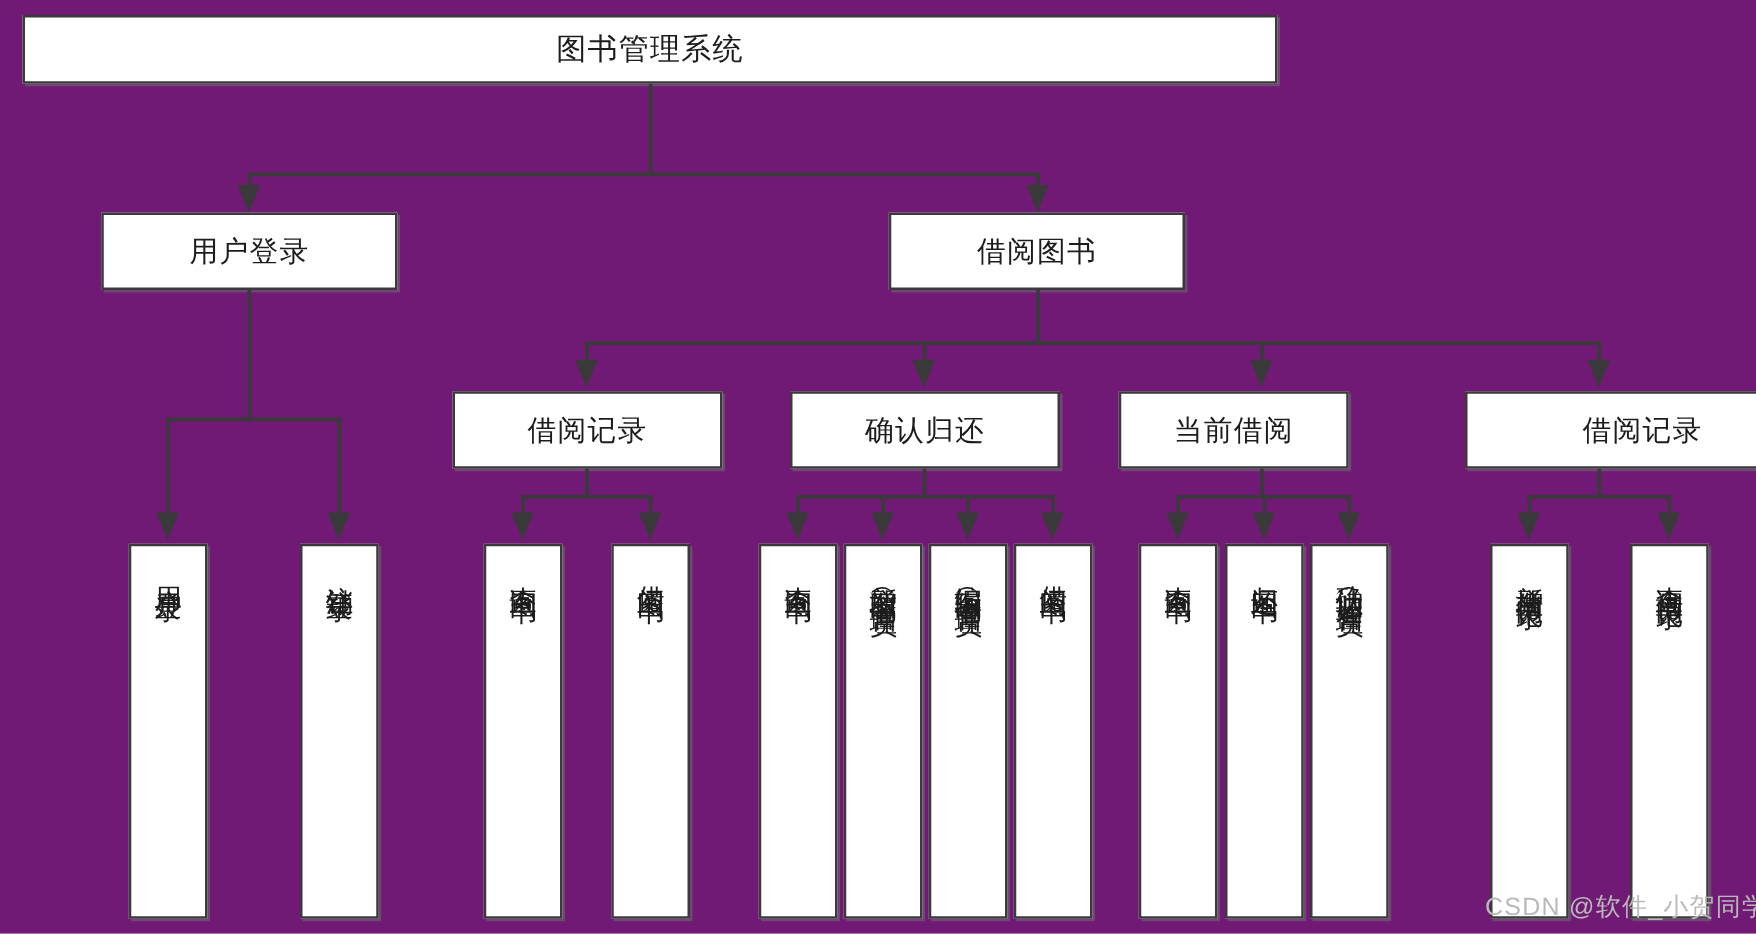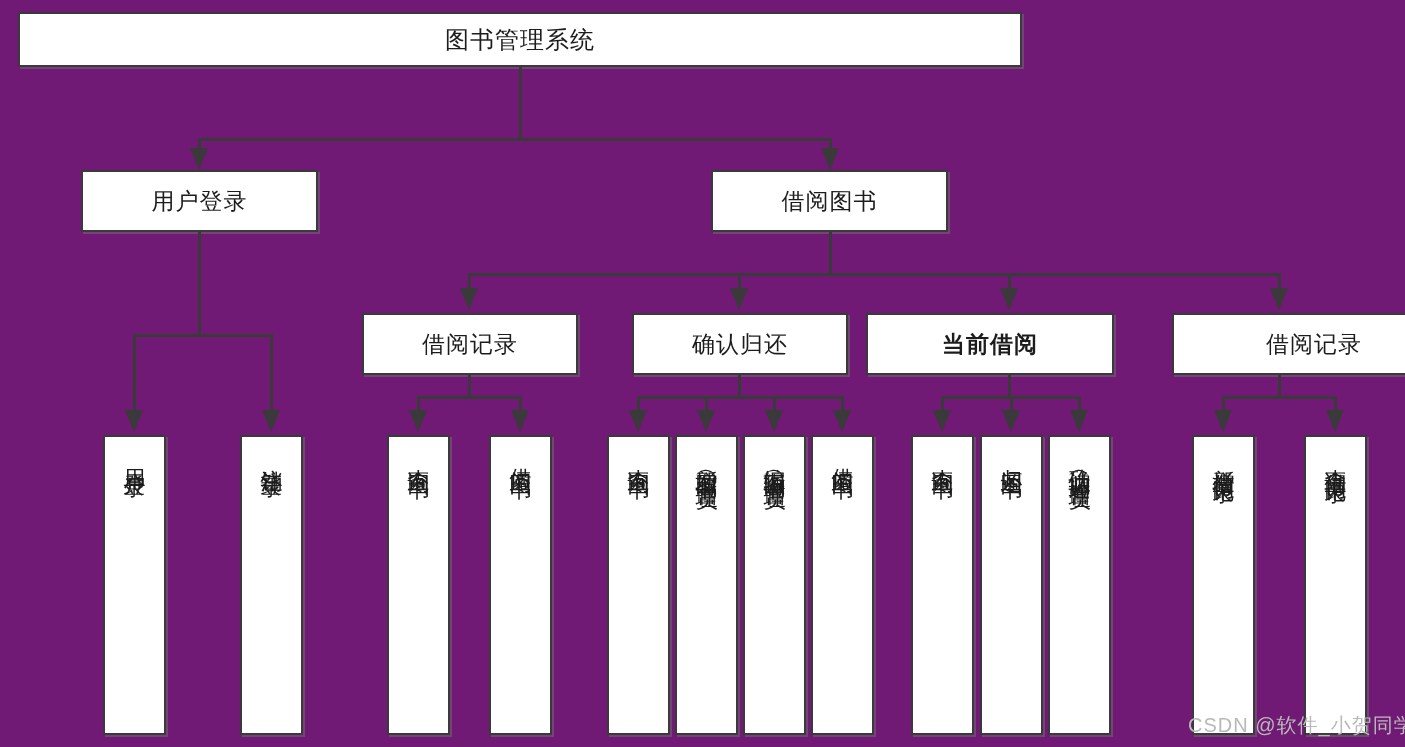--- a/index.html
+++ b/index.html
@@ -123,21 +123,21 @@
   <div class="arrow" style="left:1000px; top:288px;"></div>
   <div class="vline" style="left:1278px; top:273px; width:3px; height:22px;"></div>
   <div class="arrow" style="left:1270px; top:288px;"></div>
 
   <div class="node level3" style="left:362px; top:313px; width:216px; height:62px;">
     <span class="label">借阅记录</span>
   </div>
   <div class="node level3" style="left:632px; top:313px; width:216px; height:62px;">
     <span class="label">确认归还</span>
   </div>
-  <div class="node level3" style="left:866px; top:313px; width:248px; height:62px;font-weight:bold;">
+  <div class="node level3" style="left:895px; top:313px; width:184px; height:62px;">
     <span class="label">当前借阅</span>
   </div>
   <div class="node level3" style="left:1172px; top:313px; width:236px; height:62px;padding-left:48px;">
     <span class="label">借阅记录</span>
   </div>
 
   <div class="vline" style="left:468px; top:375px; width:3px; height:24px;"></div>
   <div class="hline" style="left:417px; top:396px; width:105px; height:3px;"></div>
   <div class="vline" style="left:417px; top:396px; width:3px; height:20px;"></div>
   <div class="arrow" style="left:409px; top:410px;"></div>

